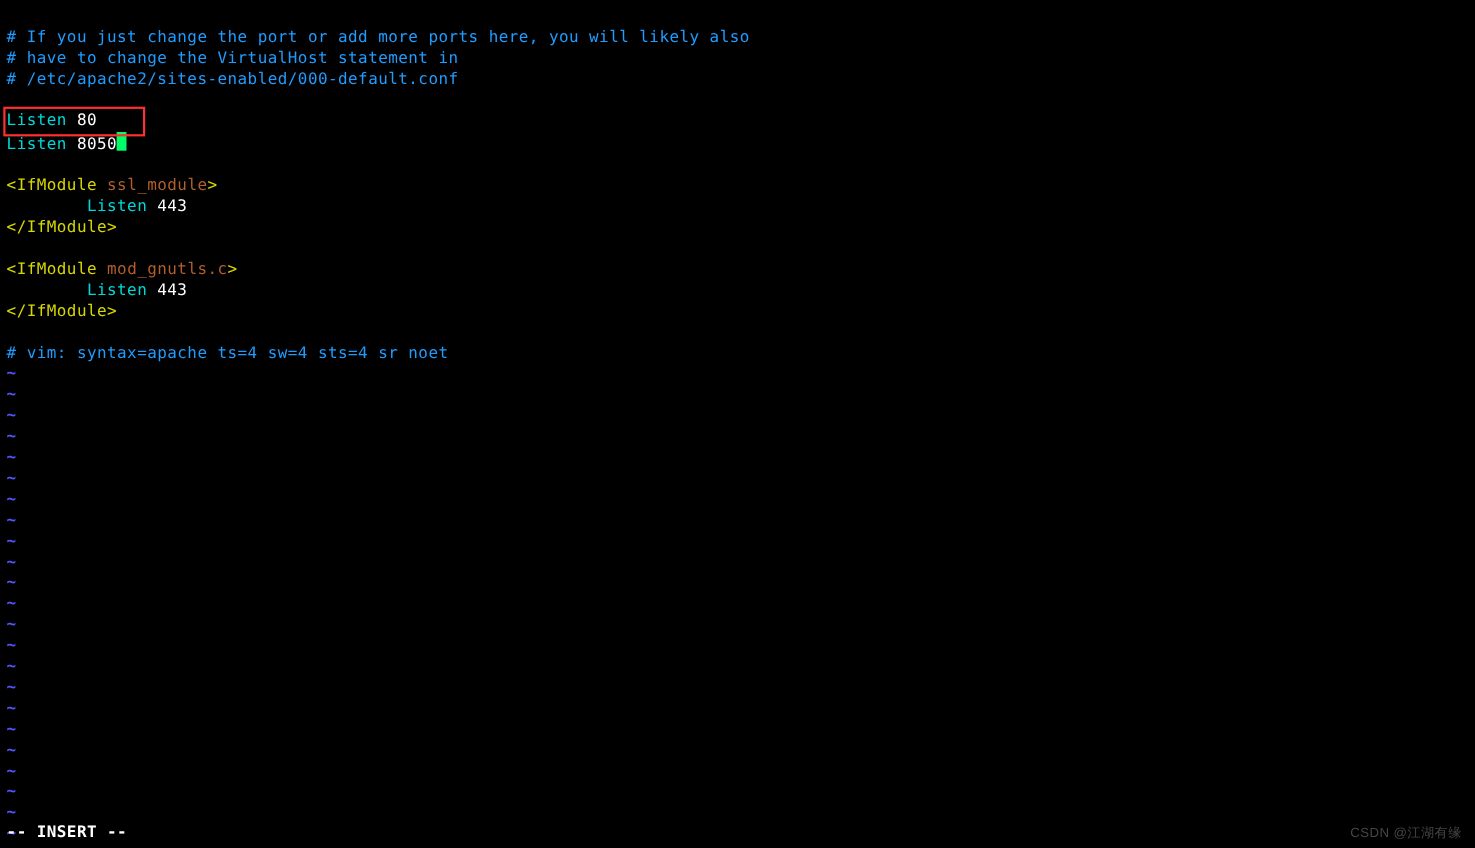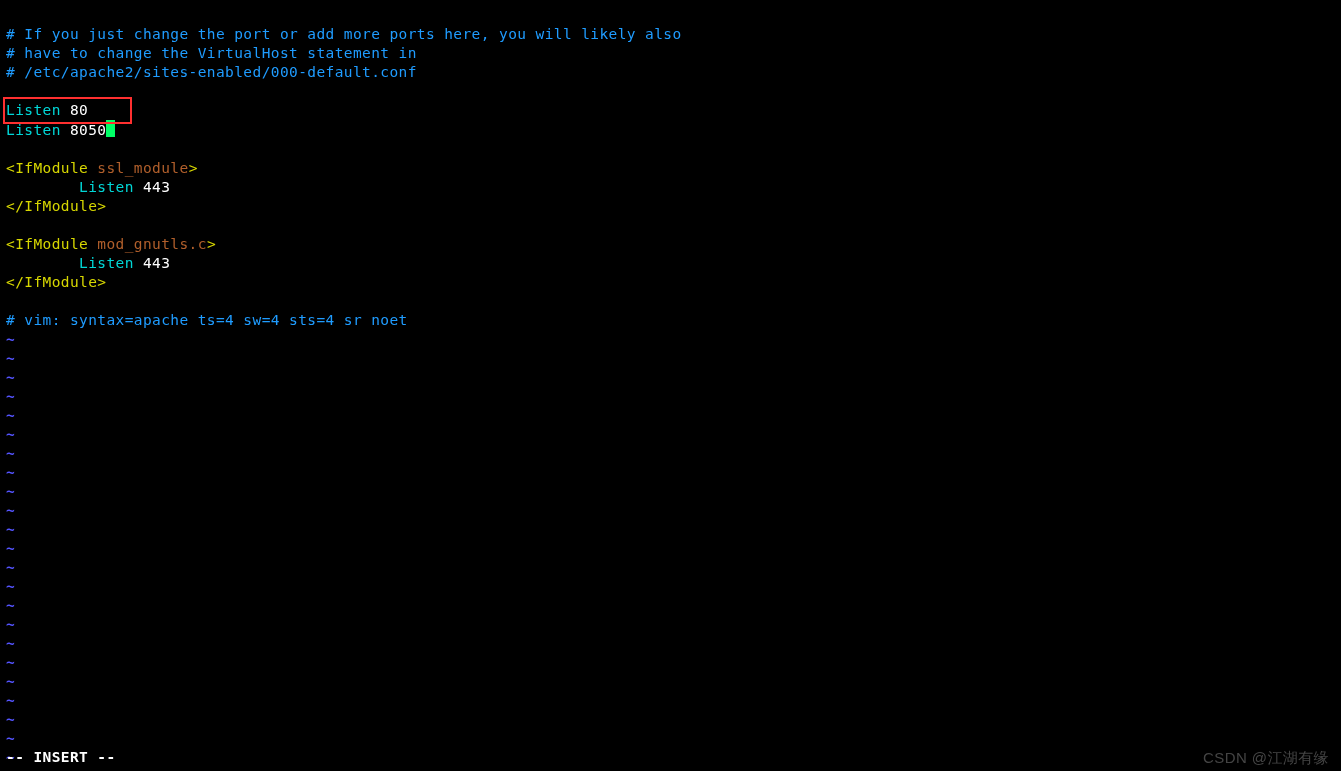--- a/index.html
+++ b/index.html
@@ -46,21 +46,21 @@
     font-family: inherit;
     font-size: inherit;
   }
   .watermark {
     position: absolute;
     right: 12px;
     bottom: 4px;
     color: #7d7d7d;
     opacity: 0.55;
     font-family: "Microsoft YaHei", "SimSun", sans-serif;
-    font-size: 15px;
+    font-size: 12px;
     pointer-events: none;
     user-select: none;
   }
 </style>
 </head>
 <body>
 
 <div class="terminal">
 <span class="comment"># If you just change the port or add more ports here, you will likely also</span>
 <span class="comment"># have to change the VirtualHost statement in</span>

